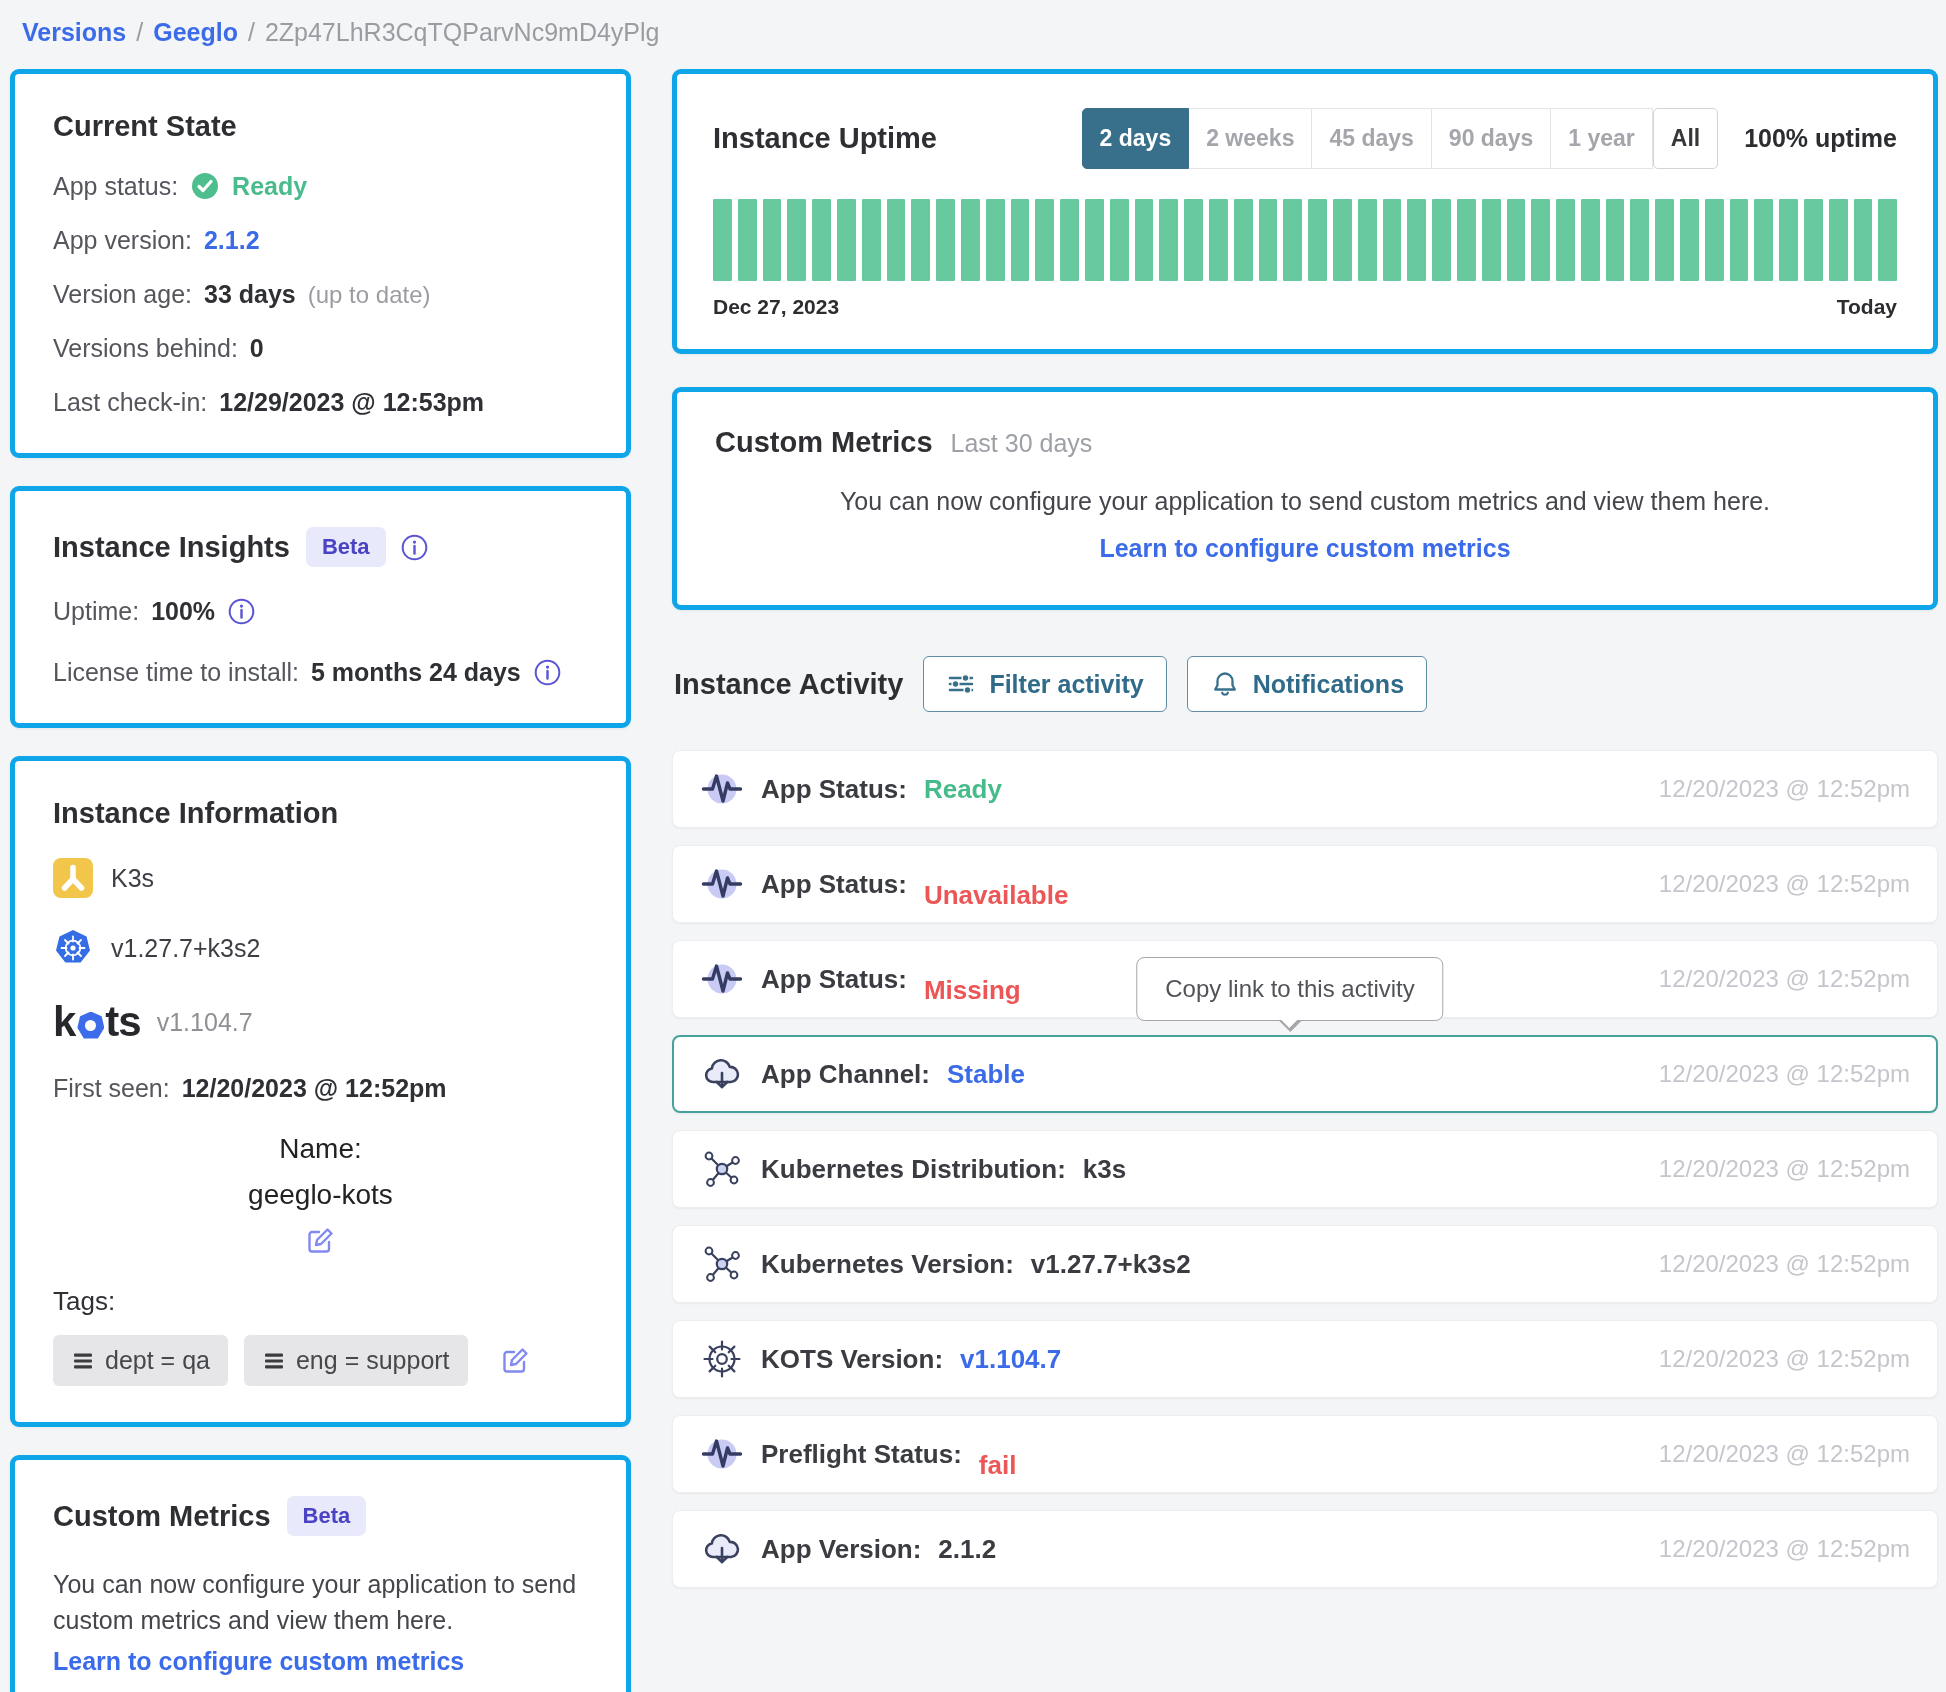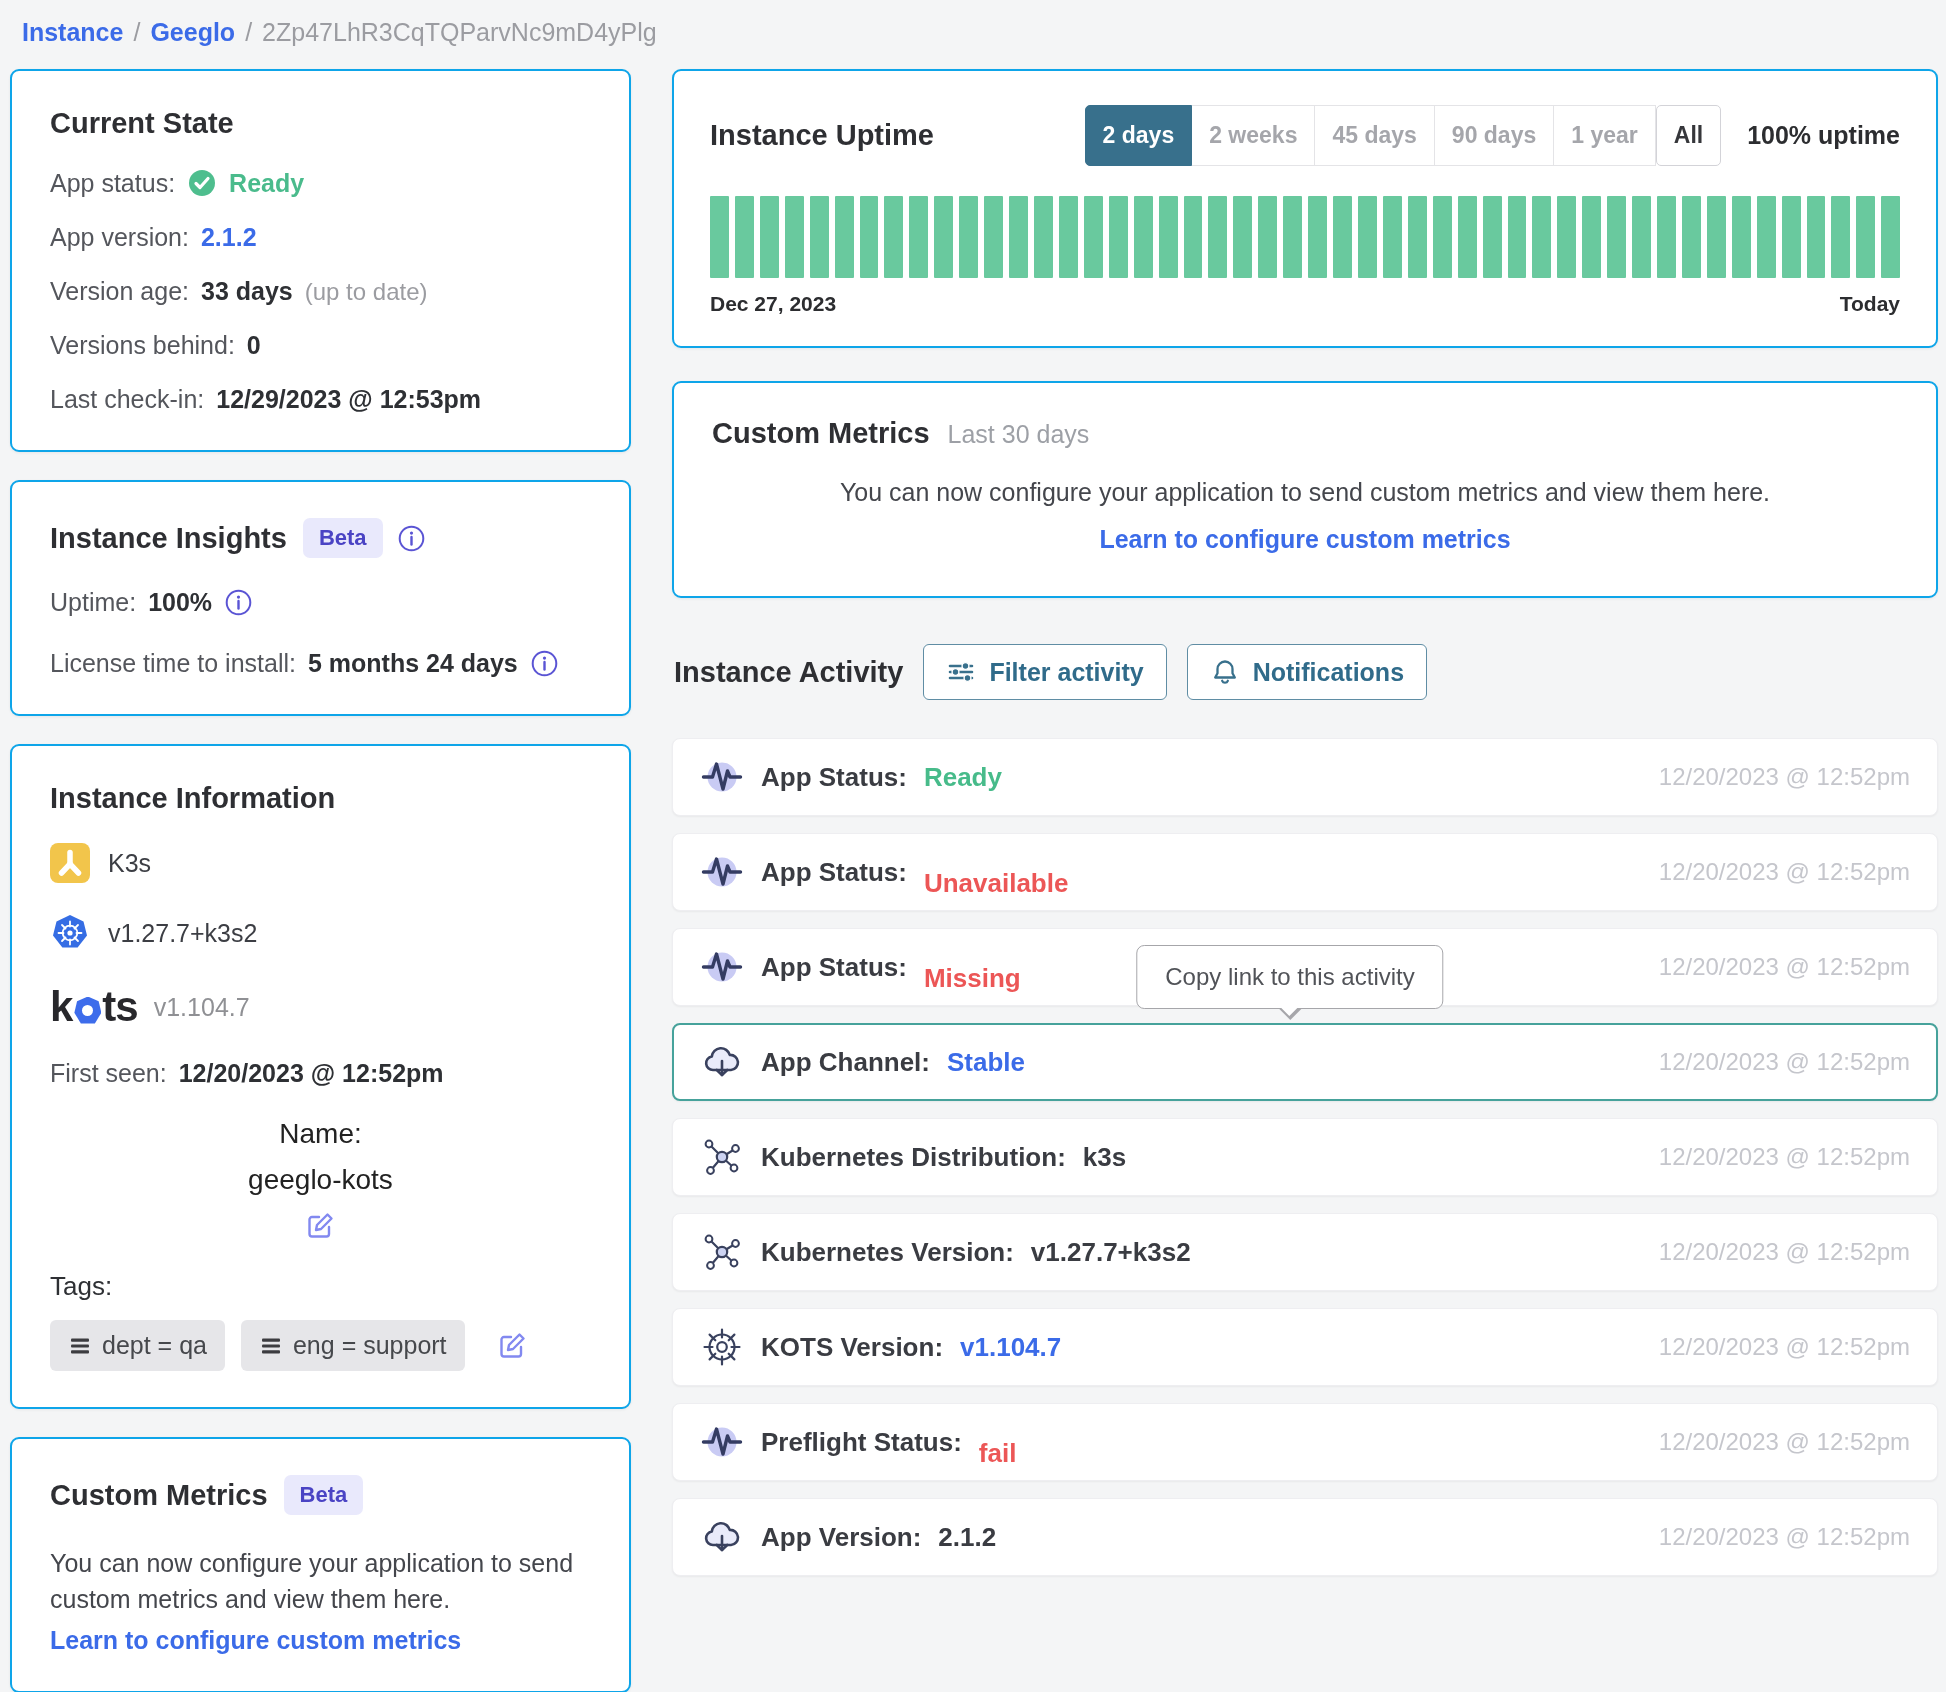--- a/index.html
+++ b/index.html
@@ -16,21 +16,21 @@
   .breadcrumb a { color:#3b6be8; text-decoration:none; font-weight:600; cursor:pointer; }
   .breadcrumb .sep { margin:0 10px; color:#9b9ca1; font-weight:400; }
   .crumb-id { color:#9b9ca1; }
 
   .main { display:flex; align-items:flex-start; gap:41px; }
   .col-left { width:621px; flex:none; }
   .col-right { flex:1; min-width:0; }
 
   .card {
     background:#fff;
-    border:2px solid #0ea5e9;
+    border:5px solid #0ea5e9;
     border-radius:9px;
     box-shadow:0 1px 3px rgba(0,0,0,.06);
   }
   .col-left .card { padding:36px 38px; margin-bottom:28px; }
   .card-title { font-size:29px; font-weight:700; color:#2e2f33; }
   .col-left .card-title { margin-bottom:28px; }
 
   .kv { display:flex; align-items:center; gap:12px; font-size:25px; color:#54565c; margin-bottom:25px; }
   .kv:last-child { margin-bottom:0; }
   .kv b { color:#2e3034; font-weight:700; }
@@ -138,21 +138,21 @@
     border:10.5px solid transparent; border-bottom:none; border-top-color:#fff;
   }
   .ic { flex:none; display:inline-block; vertical-align:middle; }
 </style>
 </head>
 <body>
 
 <div class="page">
 
   <div class="breadcrumb">
-    <a>Instance</a><span class="sep">/</span><a>Geeglo</a><span class="sep">/</span><span class="crumb-id">2Zp47LhR3CqTQParvNc9mD4yPlg</span>
+    <a>Versions</a><span class="sep">/</span><a>Geeglo</a><span class="sep">/</span><span class="crumb-id">2Zp47LhR3CqTQParvNc9mD4yPlg</span>
   </div>
 
   <div class="main">
 
     <div class="col-left">
 
       <section class="card">
         <h2 class="card-title">Current State</h2>
         <div class="kv">
           <span>App status:</span>

